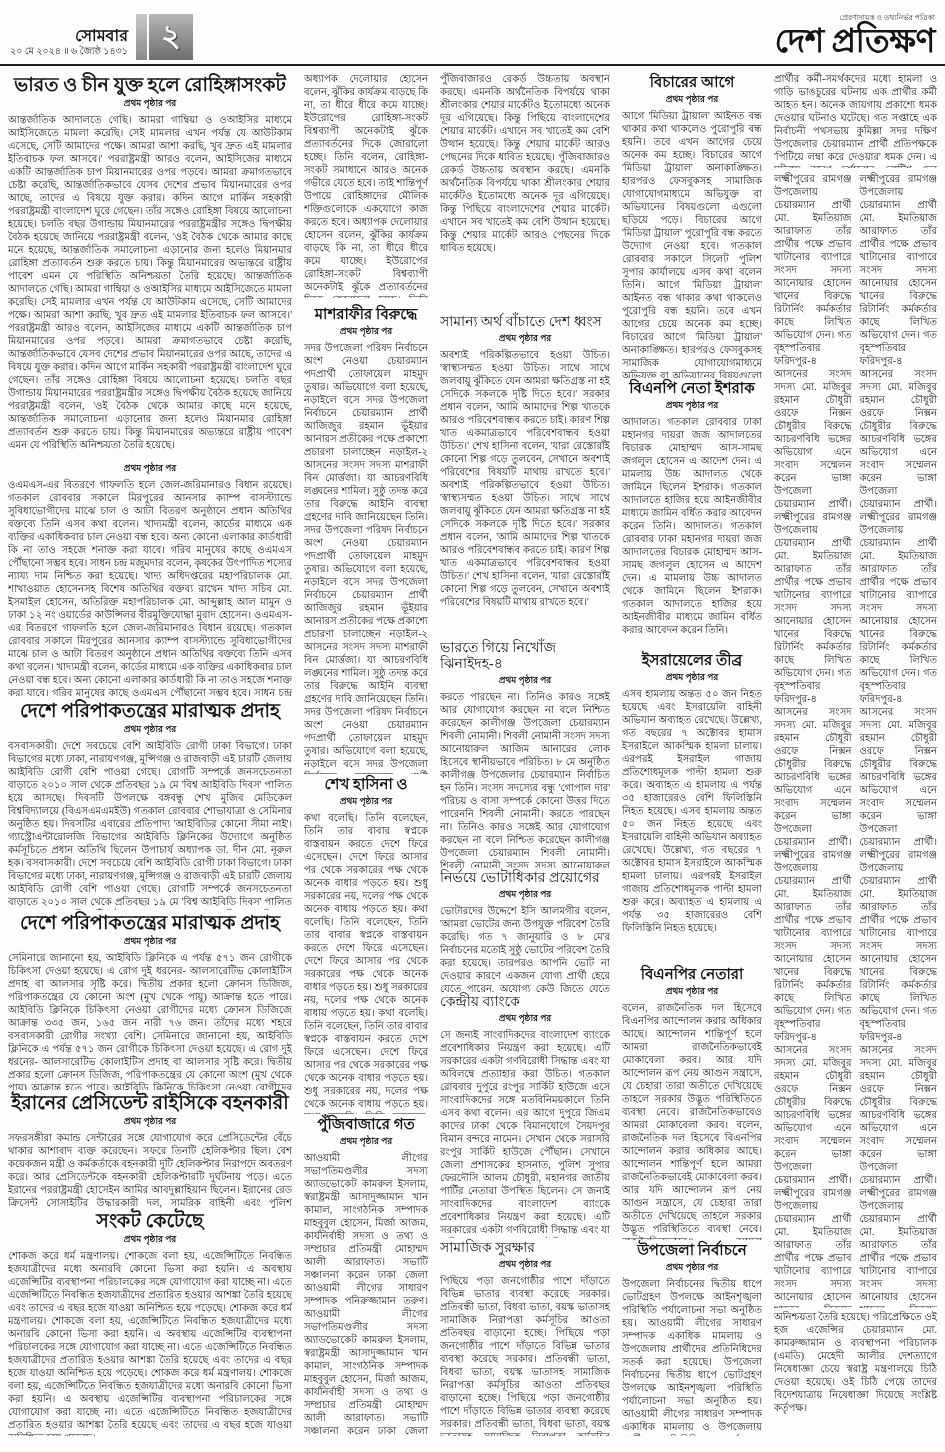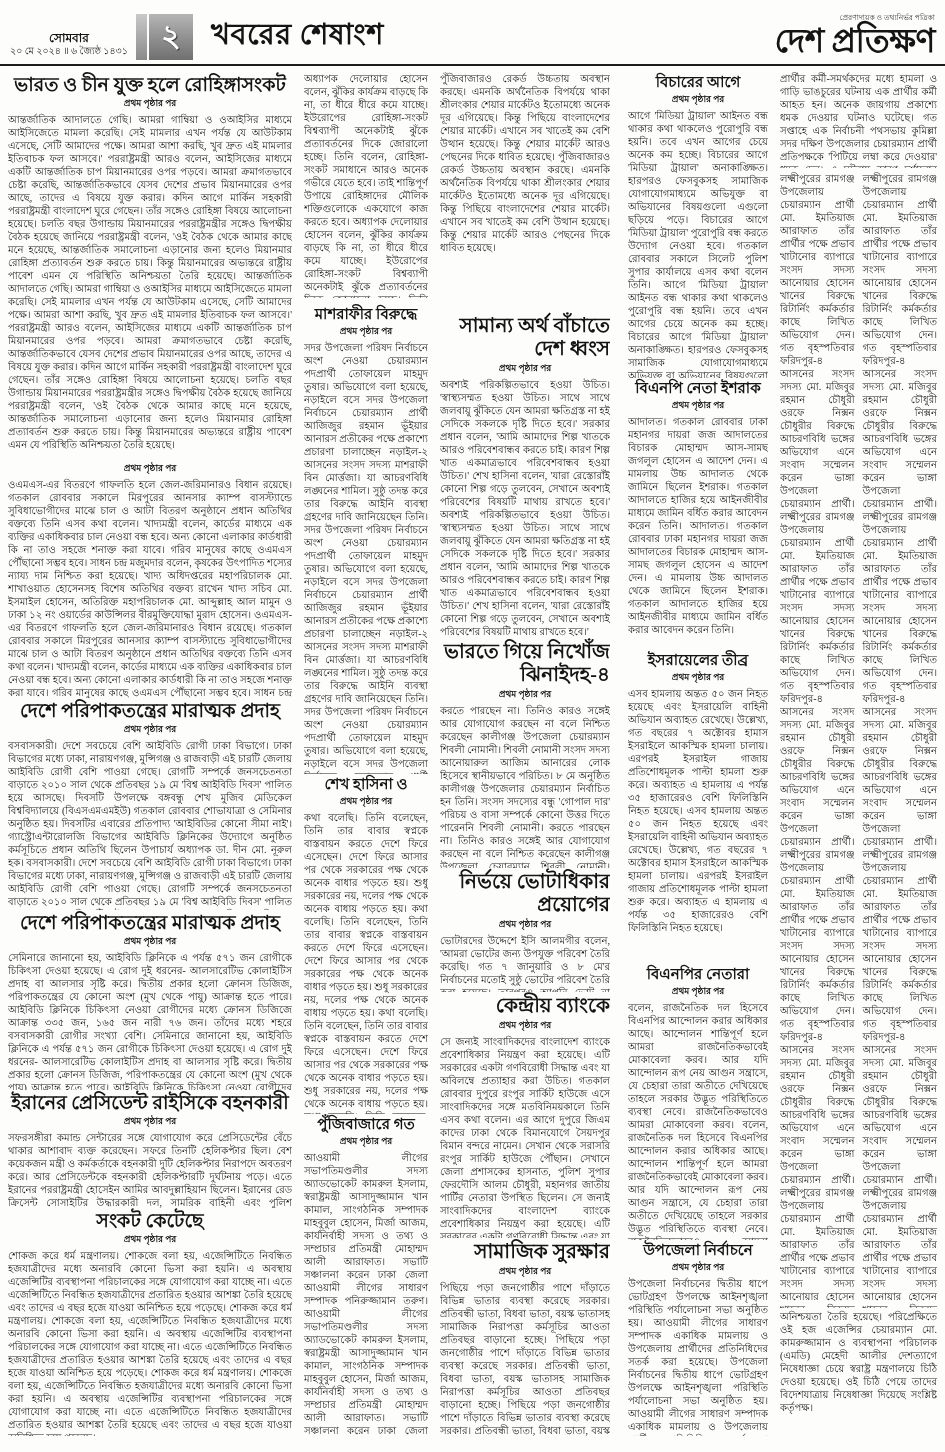--- a/index.html
+++ b/index.html
@@ -2,45 +2,45 @@
 <html><head>
 <meta charset="utf-8">
 <style>
   html,body{margin:0;padding:0;background:#e8e8e4;}
   .page{width:945px;height:1452px;background:#fdfdfb;color:#141414;overflow:hidden;
         font-family:"Liberation Serif","DejaVu Serif",serif;box-sizing:border-box;position:relative;}
   
   .masthead{height:66px;border-bottom:2px solid #1c1c1c;display:flex;align-items:flex-end;
             padding:6px 10px 4px 10px;box-sizing:border-box;gap:8px;}
   .date-block{text-align:right;line-height:1.25;padding-bottom:2px;}
-  .weekday{font-weight:bold;font-size:12px;text-align:center;}
+  .weekday{font-weight:bold;font-size:16px;}
   .dateline{font-size:9.5px;color:#222;}
   .pagenum-unit{display:flex;align-items:flex-end;gap:2px;}
   .pagenum-strip{width:11px;height:46px;background:linear-gradient(#c9c9c9,#8a8a8a);}
   .pagenum-box{width:44px;height:46px;background:linear-gradient(#b5b5b5,#6f6f6f);
                display:flex;align-items:center;justify-content:center;}
   .pagenum{font-size:30px;font-weight:bold;color:#fff;text-shadow:1px 1px 1px #333;}
   .section-title{font-size:29px;font-weight:bold;margin:0 0 0 10px;letter-spacing:.5px;}
   .mast-spacer{flex:1;}
   .brand-block{text-align:right;padding-bottom:2px;margin-top:17px;}
   .brand-tagline{font-size:7.5px;color:#333;margin-bottom:1px;}
   .brand{font-size:33px;font-weight:900;letter-spacing:-.5px;line-height:1;
          font-family:"Liberation Serif","DejaVu Serif",serif;}
   
   .bands{display:flex;gap:12px;padding:6px 8px 4px 8px;height:1374px;box-sizing:border-box;}
   .band{display:flex;flex-direction:column;overflow:hidden;}
   .band1{width:284px;flex:none;}
   .band2{width:124px;flex:none;}
   .band3{width:170px;flex:none;}
-  .band4{width:140px;flex:none;margin-left:6px;}
+  .band4{width:140px;flex:none;}
   .band5{flex:1;}
   article{display:flex;flex-direction:column;overflow:hidden;flex:none;}
   article.fill{flex:1;}
   .h-lg{font-size:19px;font-weight:bold;text-align:center;line-height:1.12;margin:2px 0 0 0;}
-  .h-md{font-size:20px;font-weight:bold;text-align:right;line-height:1.15;margin:2px 0 0 0;}
+  .h-md{font-size:14px;font-weight:normal;text-align:left;line-height:1.15;margin:2px 0 0 0;}
   .h-sm{font-size:15px;font-weight:bold;text-align:center;line-height:1.15;margin:2px 0 0 0;}
   .contd{font-size:9px;font-weight:bold;text-align:center;margin:1px 0 2px 0;}
   .body-text{font-size:10px;line-height:1.3;text-align:justify;overflow:hidden;flex:1;
              margin:0;color:#1b1b1b;word-break:break-word;}
   .tail{overflow:hidden;flex:none;margin:0 0 6px 0;}
   .twocol{columns:2;column-gap:8px;}
   .intro{flex:none;margin-bottom:4px;}
 </style>
 </head>
 <body>
@@ -51,21 +51,20 @@
     <div class="date-block">
       <div class="weekday">সোমবার</div>
       <div class="dateline">২০ মে ২০২৪ ॥ ৬ জ্যৈষ্ঠ ১৪৩১</div>
     </div>
     <div class="pagenum-unit">
       <div class="pagenum-strip"></div>
       <div class="pagenum-box">
         <span class="pagenum">২</span>
       </div>
     </div>
-    <h1 class="section-title">খবরের শেষাংশ</h1>
     <div class="mast-spacer"></div>
     <div class="brand-block">
       <div class="brand-tagline">প্রেরণাদায়ক ও তথ্যনির্ভর পত্রিকা</div>
       <div class="brand">দেশ প্রতিক্ষণ</div>
     </div>
   </header>
 
   <main class="bands">
 
     <section class="band band1">

